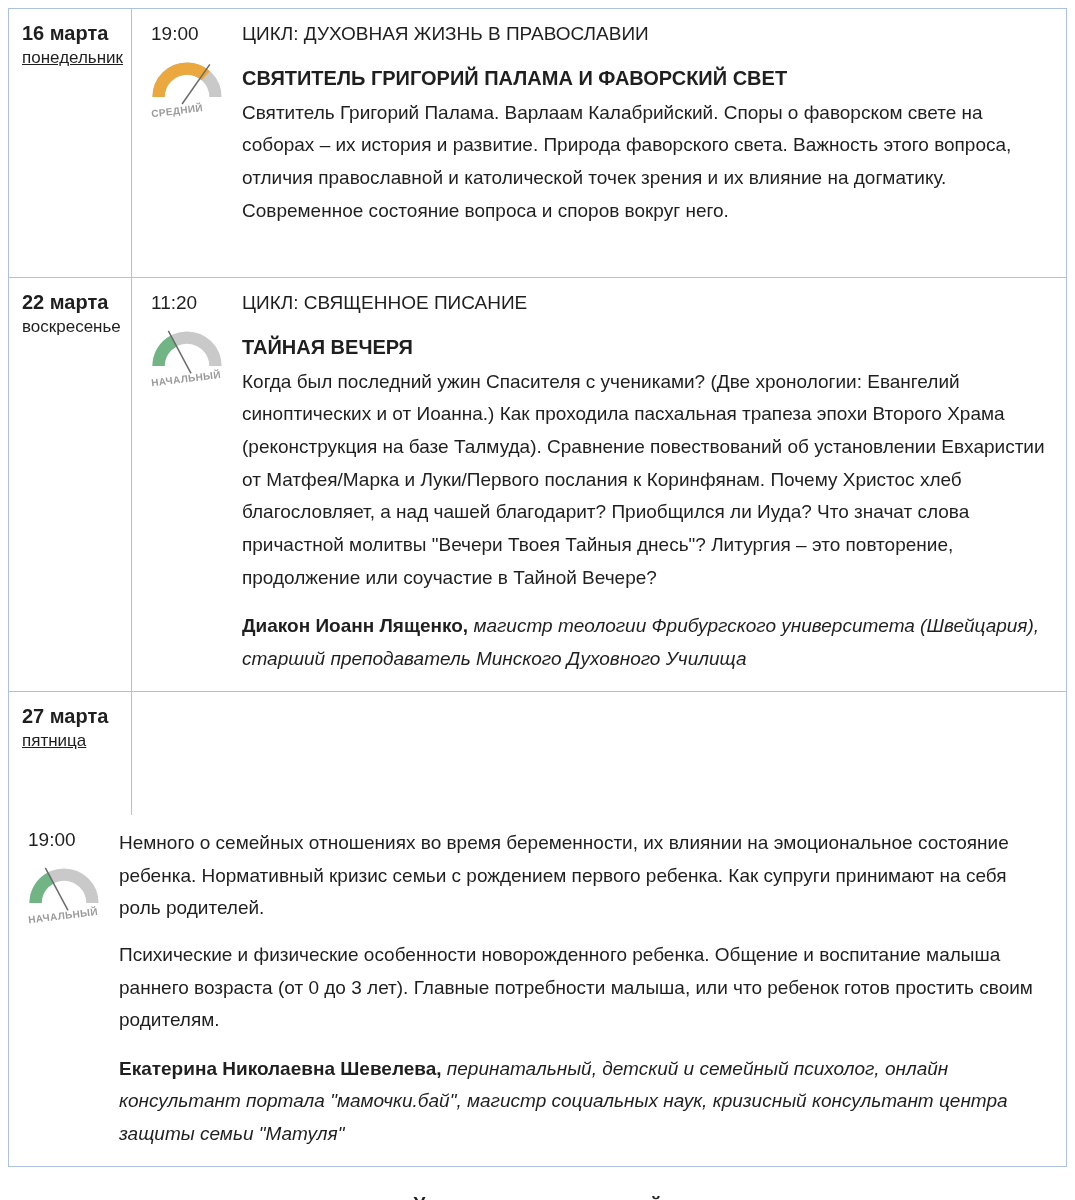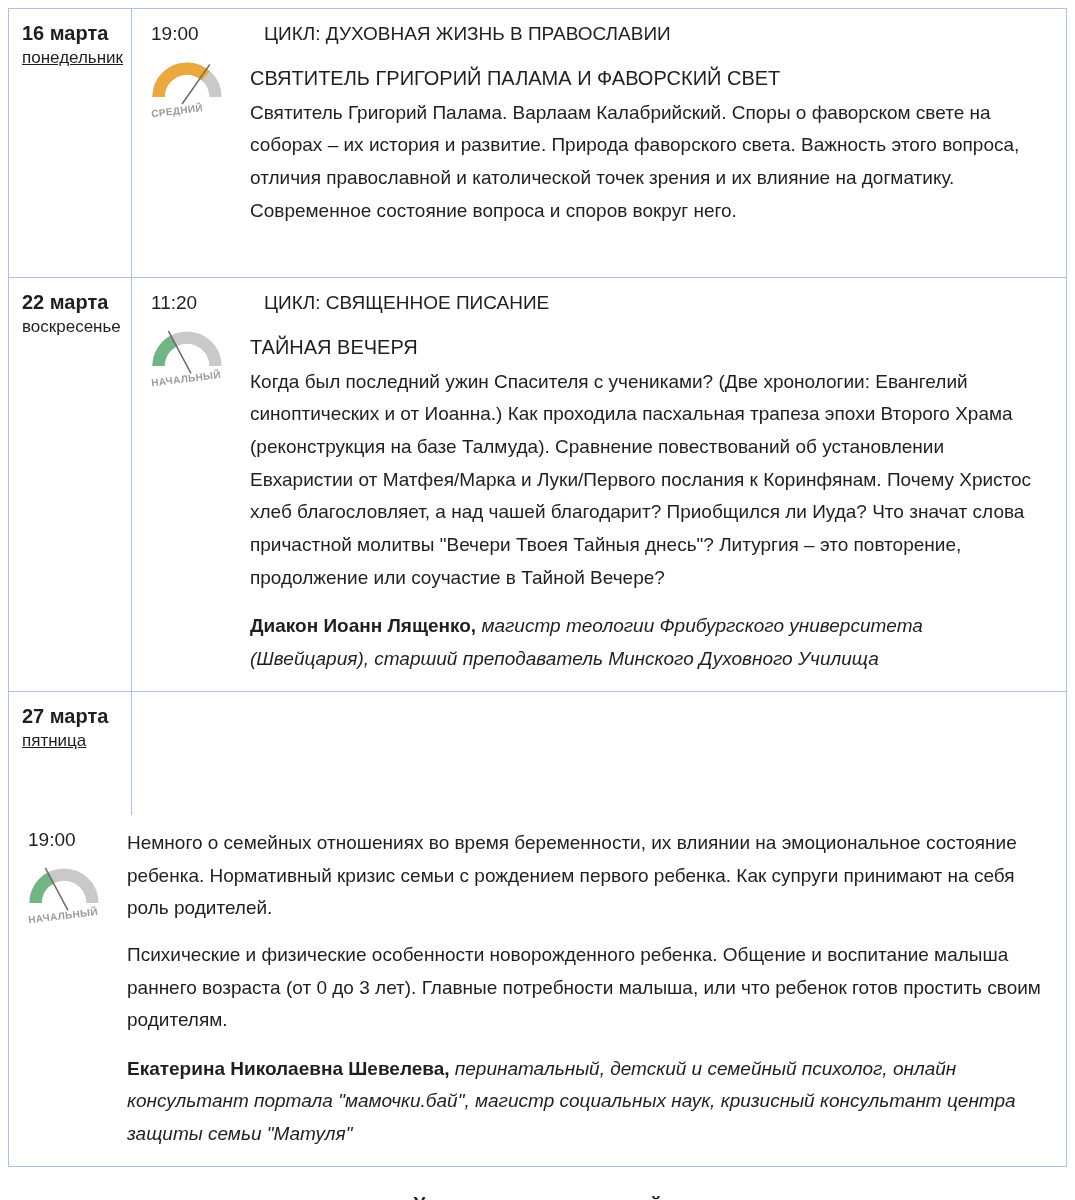--- a/index.html
+++ b/index.html
@@ -26,33 +26,33 @@
   }
   .s-row:last-child{border-bottom:none;flex-direction:column;}
   .date-cell{
     width:123px;flex:0 0 123px;
     border-right:1px solid var(--table-border);
     padding:12px 22px 0 13px;
   }
   .date-day{font-size:20px;font-weight:bold;line-height:1.25;}
   .date-weekday{font-size:17px;font-weight:normal;line-height:1.45;}
   .date-weekday.underlined{text-decoration:underline;}
-  .content-cell{flex:1;display:flex;padding:12px 18px 16px 19px;gap:8px;}
+  .content-cell{flex:1;display:flex;padding:12px 18px 16px 19px;}
   .meta-col{width:91px;flex:0 0 91px;}
   .time{font-size:19px;line-height:1.35;margin-bottom:14px;}
   .gauge{width:72px;}
   .gauge-svg{display:block;overflow:visible;width:100%;}
   .gauge-label{
     font-size:10px;color:var(--label-grey);letter-spacing:.4px;
     margin-top:2px;transform:rotate(-7deg);white-space:nowrap;
     font-weight:bold;
   }
   .text-col{flex:1;padding-right:2px;}
-  .cycle{font-size:19px;line-height:1.35;margin-bottom:18px;margin-left:14px;}
-  .lecture-title{font-size:20px;font-weight:normal;line-height:1.35;margin-bottom:5px;}
+  .cycle{font-size:19px;line-height:1.35;margin-bottom:18px;}
+  .lecture-title{font-size:20px;font-weight:bold;line-height:1.35;margin-bottom:5px;}
   .desc{font-size:19px;line-height:1.72;margin-bottom:14px;}
   .desc:last-of-type{margin-bottom:0;}
   .lecturer-line{font-size:19px;line-height:1.7;margin-top:16px;}
   .lecturer-name{font-weight:bold;}
   .lecturer-creds{font-style:italic;}
 
   .legend{margin-top:26px;padding:0 8px;}
   .legend-title{
     text-align:center;font-size:19px;font-weight:bold;margin-bottom:16px;
   }

